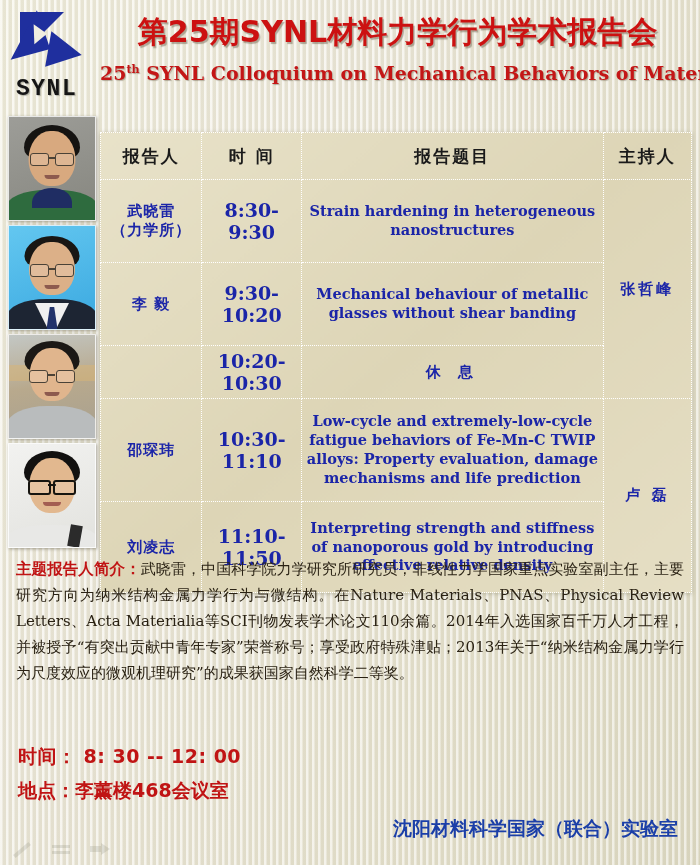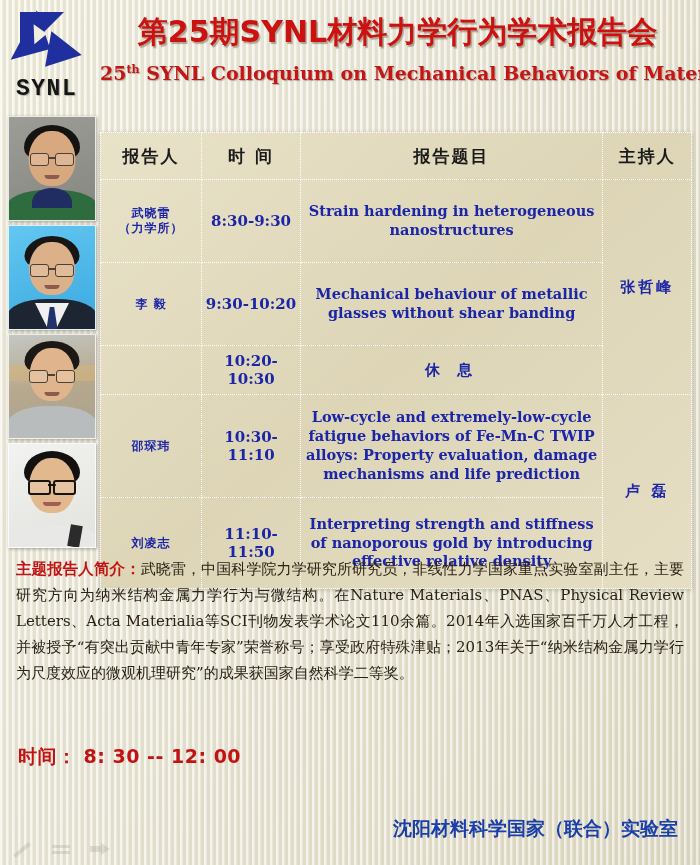--- a/index.html
+++ b/index.html
@@ -254,29 +254,29 @@
     color: #1a1a1a;
     letter-spacing: 2px;
   }
   .c-speaker { width: 100px; }
   .c-time    { width: 95px; }
   .c-title   { width: 310px; }
   .c-chair   { width: 87px; }
 
   td.speaker {
     font-family: "DejaVu Serif", "Liberation Serif", serif;
-    font-size: 12px;
+    font-size: 15px;
     font-weight: bold;
     color: #1b25a8;
     line-height: 1.25;
     letter-spacing: 1px;
   }
   td.time {
     font-family: "DejaVu Serif", "Liberation Serif", serif;
-    font-size: 15px;
+    font-size: 19px;
     font-weight: bold;
     color: #1b25a8;
   }
   td.title {
     font-family: "DejaVu Serif", "Liberation Serif", serif;
     font-size: 14.5px;
     font-weight: bold;
     color: #1b25a8;
     line-height: 1.3;
     padding: 5px 8px;
@@ -511,20 +511,21 @@
       </tr>
     </tbody>
   </table>
 
   <div id="bio">
     <span class="bio-label">主题报告人简介：</span><span>武晓雷，中国科学院力学研究所研究员，非线性力学国家重点实验室副主任，主要研究方向为纳米结构金属力学行为与微结构。在Nature Materials、PNAS、Physical Review Letters、Acta Materialia等SCI刊物发表学术论文110余篇。2014年入选国家百千万人才工程，并被授予“有突出贡献中青年专家”荣誉称号；享受政府特殊津贴；2013年关于“纳米结构金属力学行为尺度效应的微观机理研究”的成果获国家自然科学二等奖。</span>
   </div>
 
   <div id="footer">
     <div class="f-time">时间： 8: 30 -- 12: 00</div>
+    <div class="f-place">地点：李薰楼468会议室</div>
     <div class="f-org">沈阳材料科学国家（联合）实验室</div>
   </div>
 
   <div id="watermarks">
     <span class="wm wm-pencil"></span>
     <span class="wm wm-lines"></span>
     <span class="wm wm-arrow"></span>
   </div>
 
 </div>

